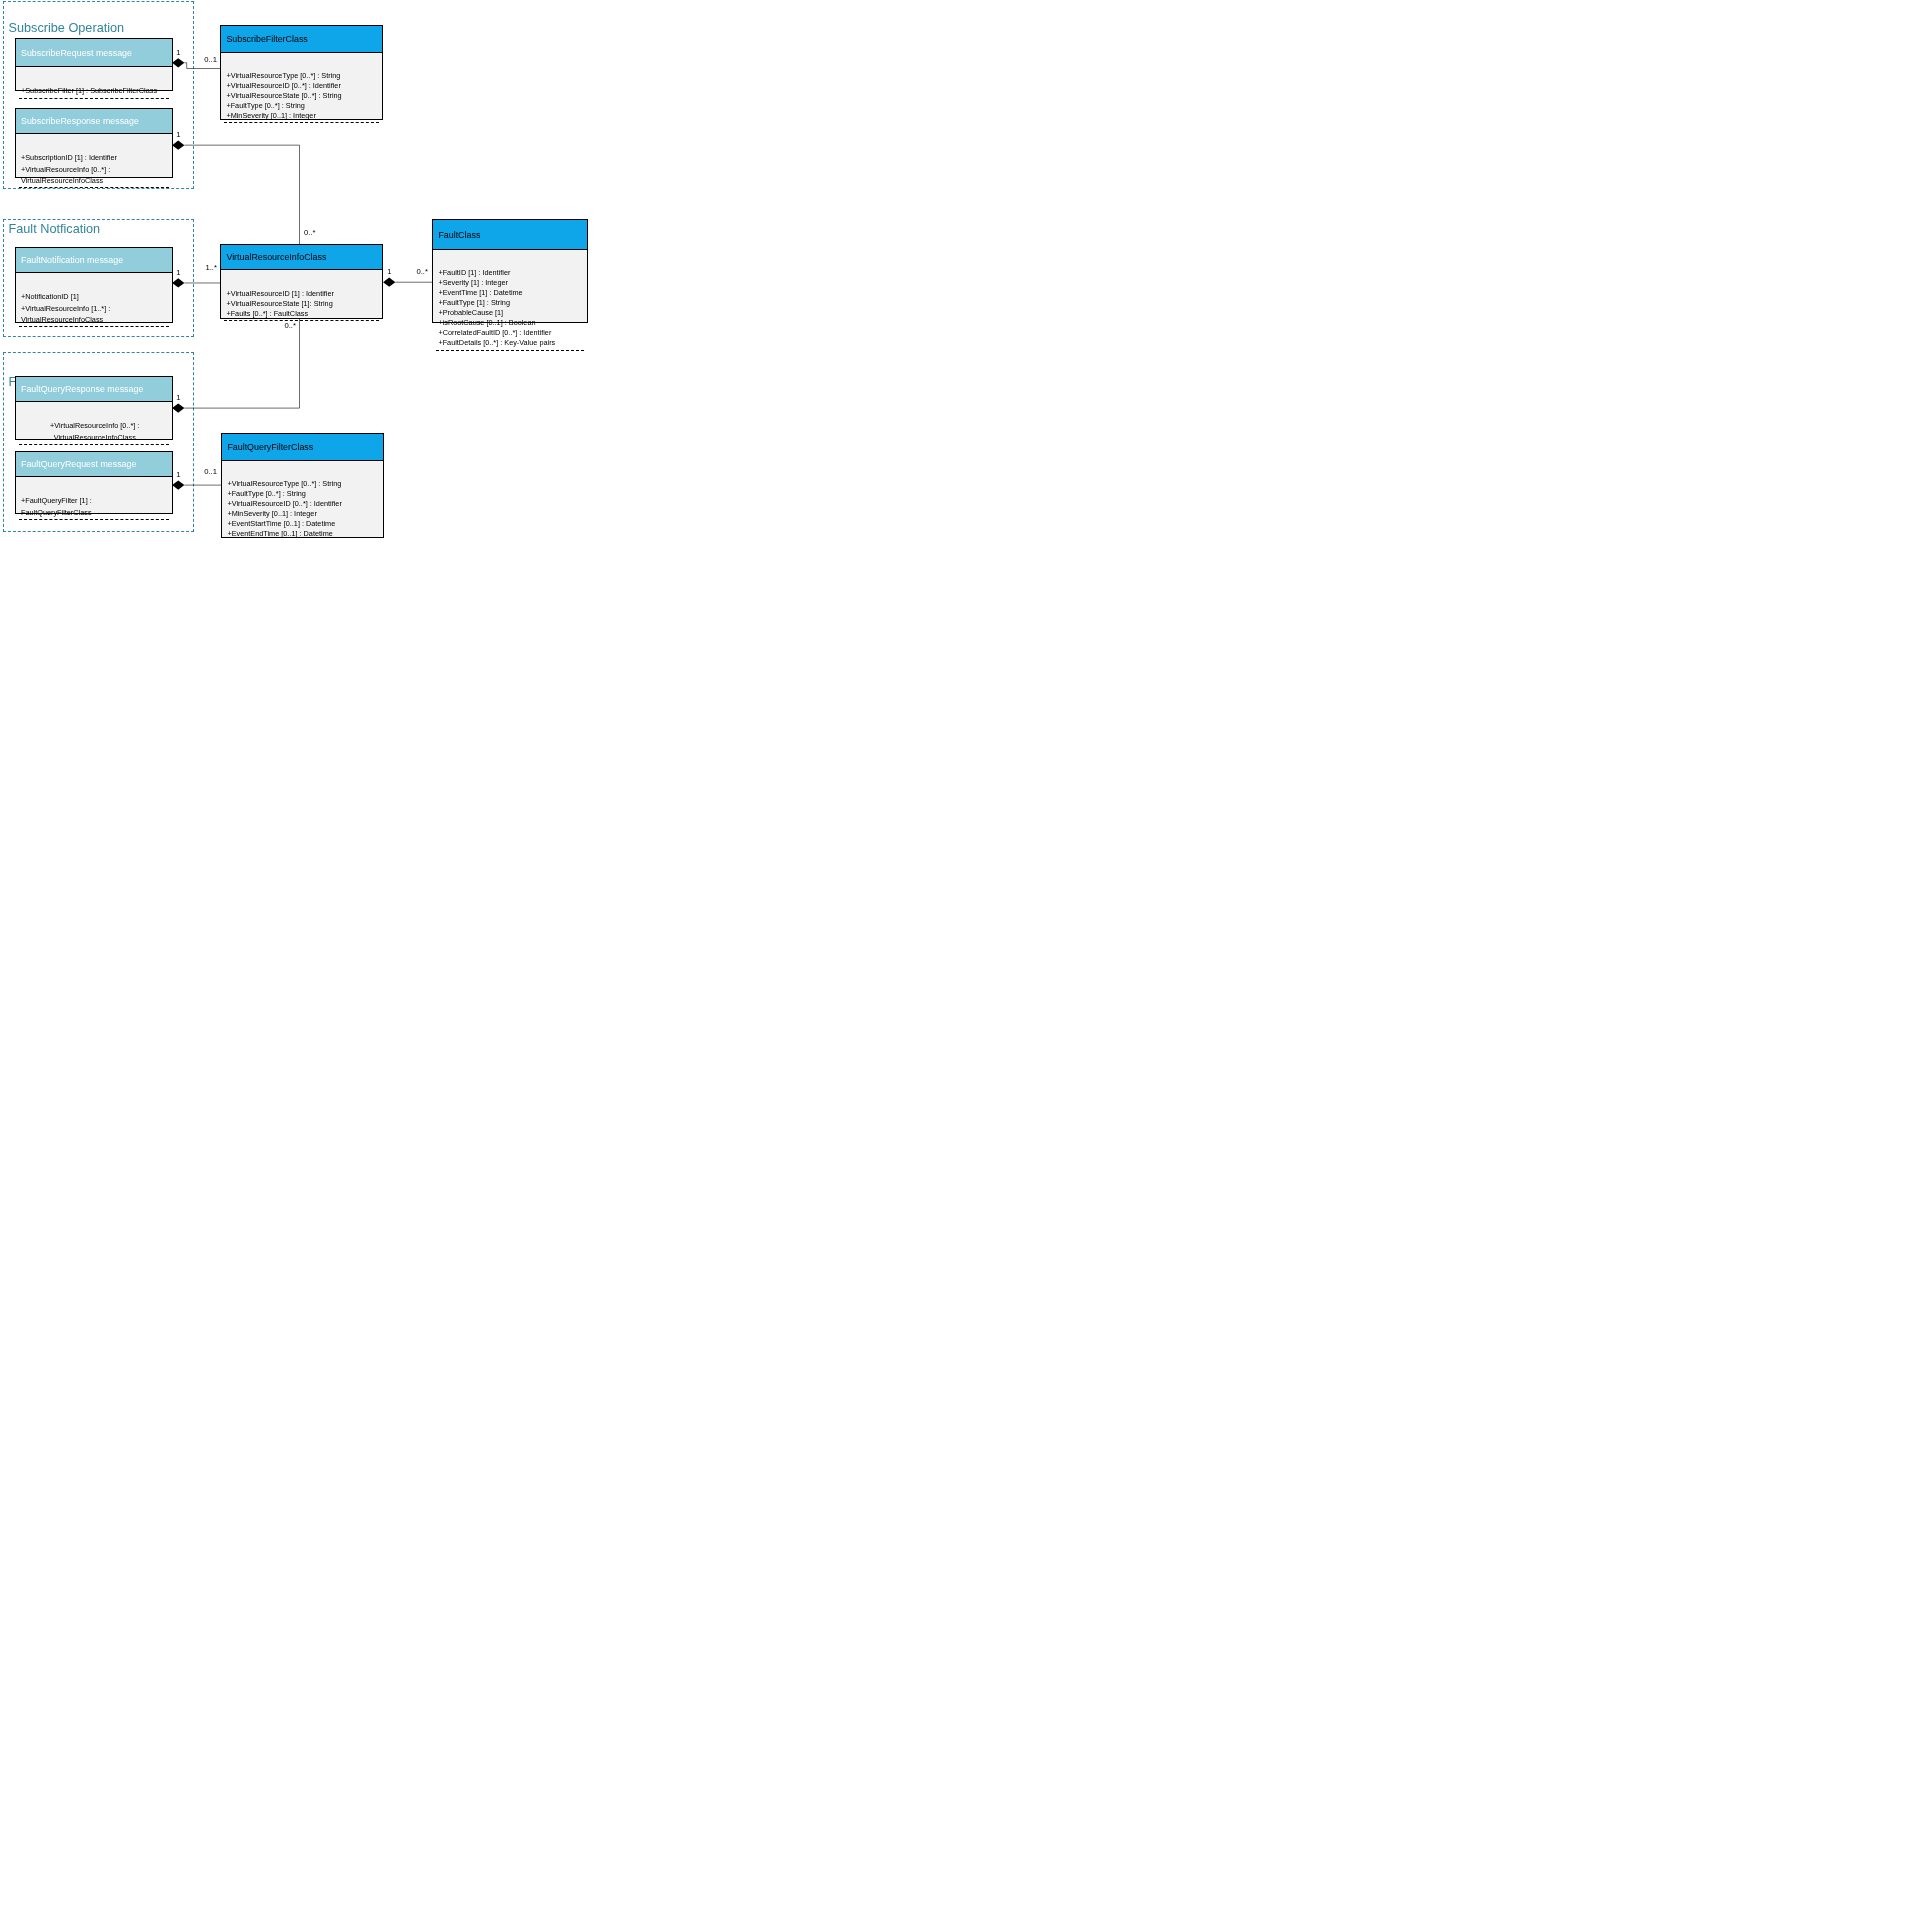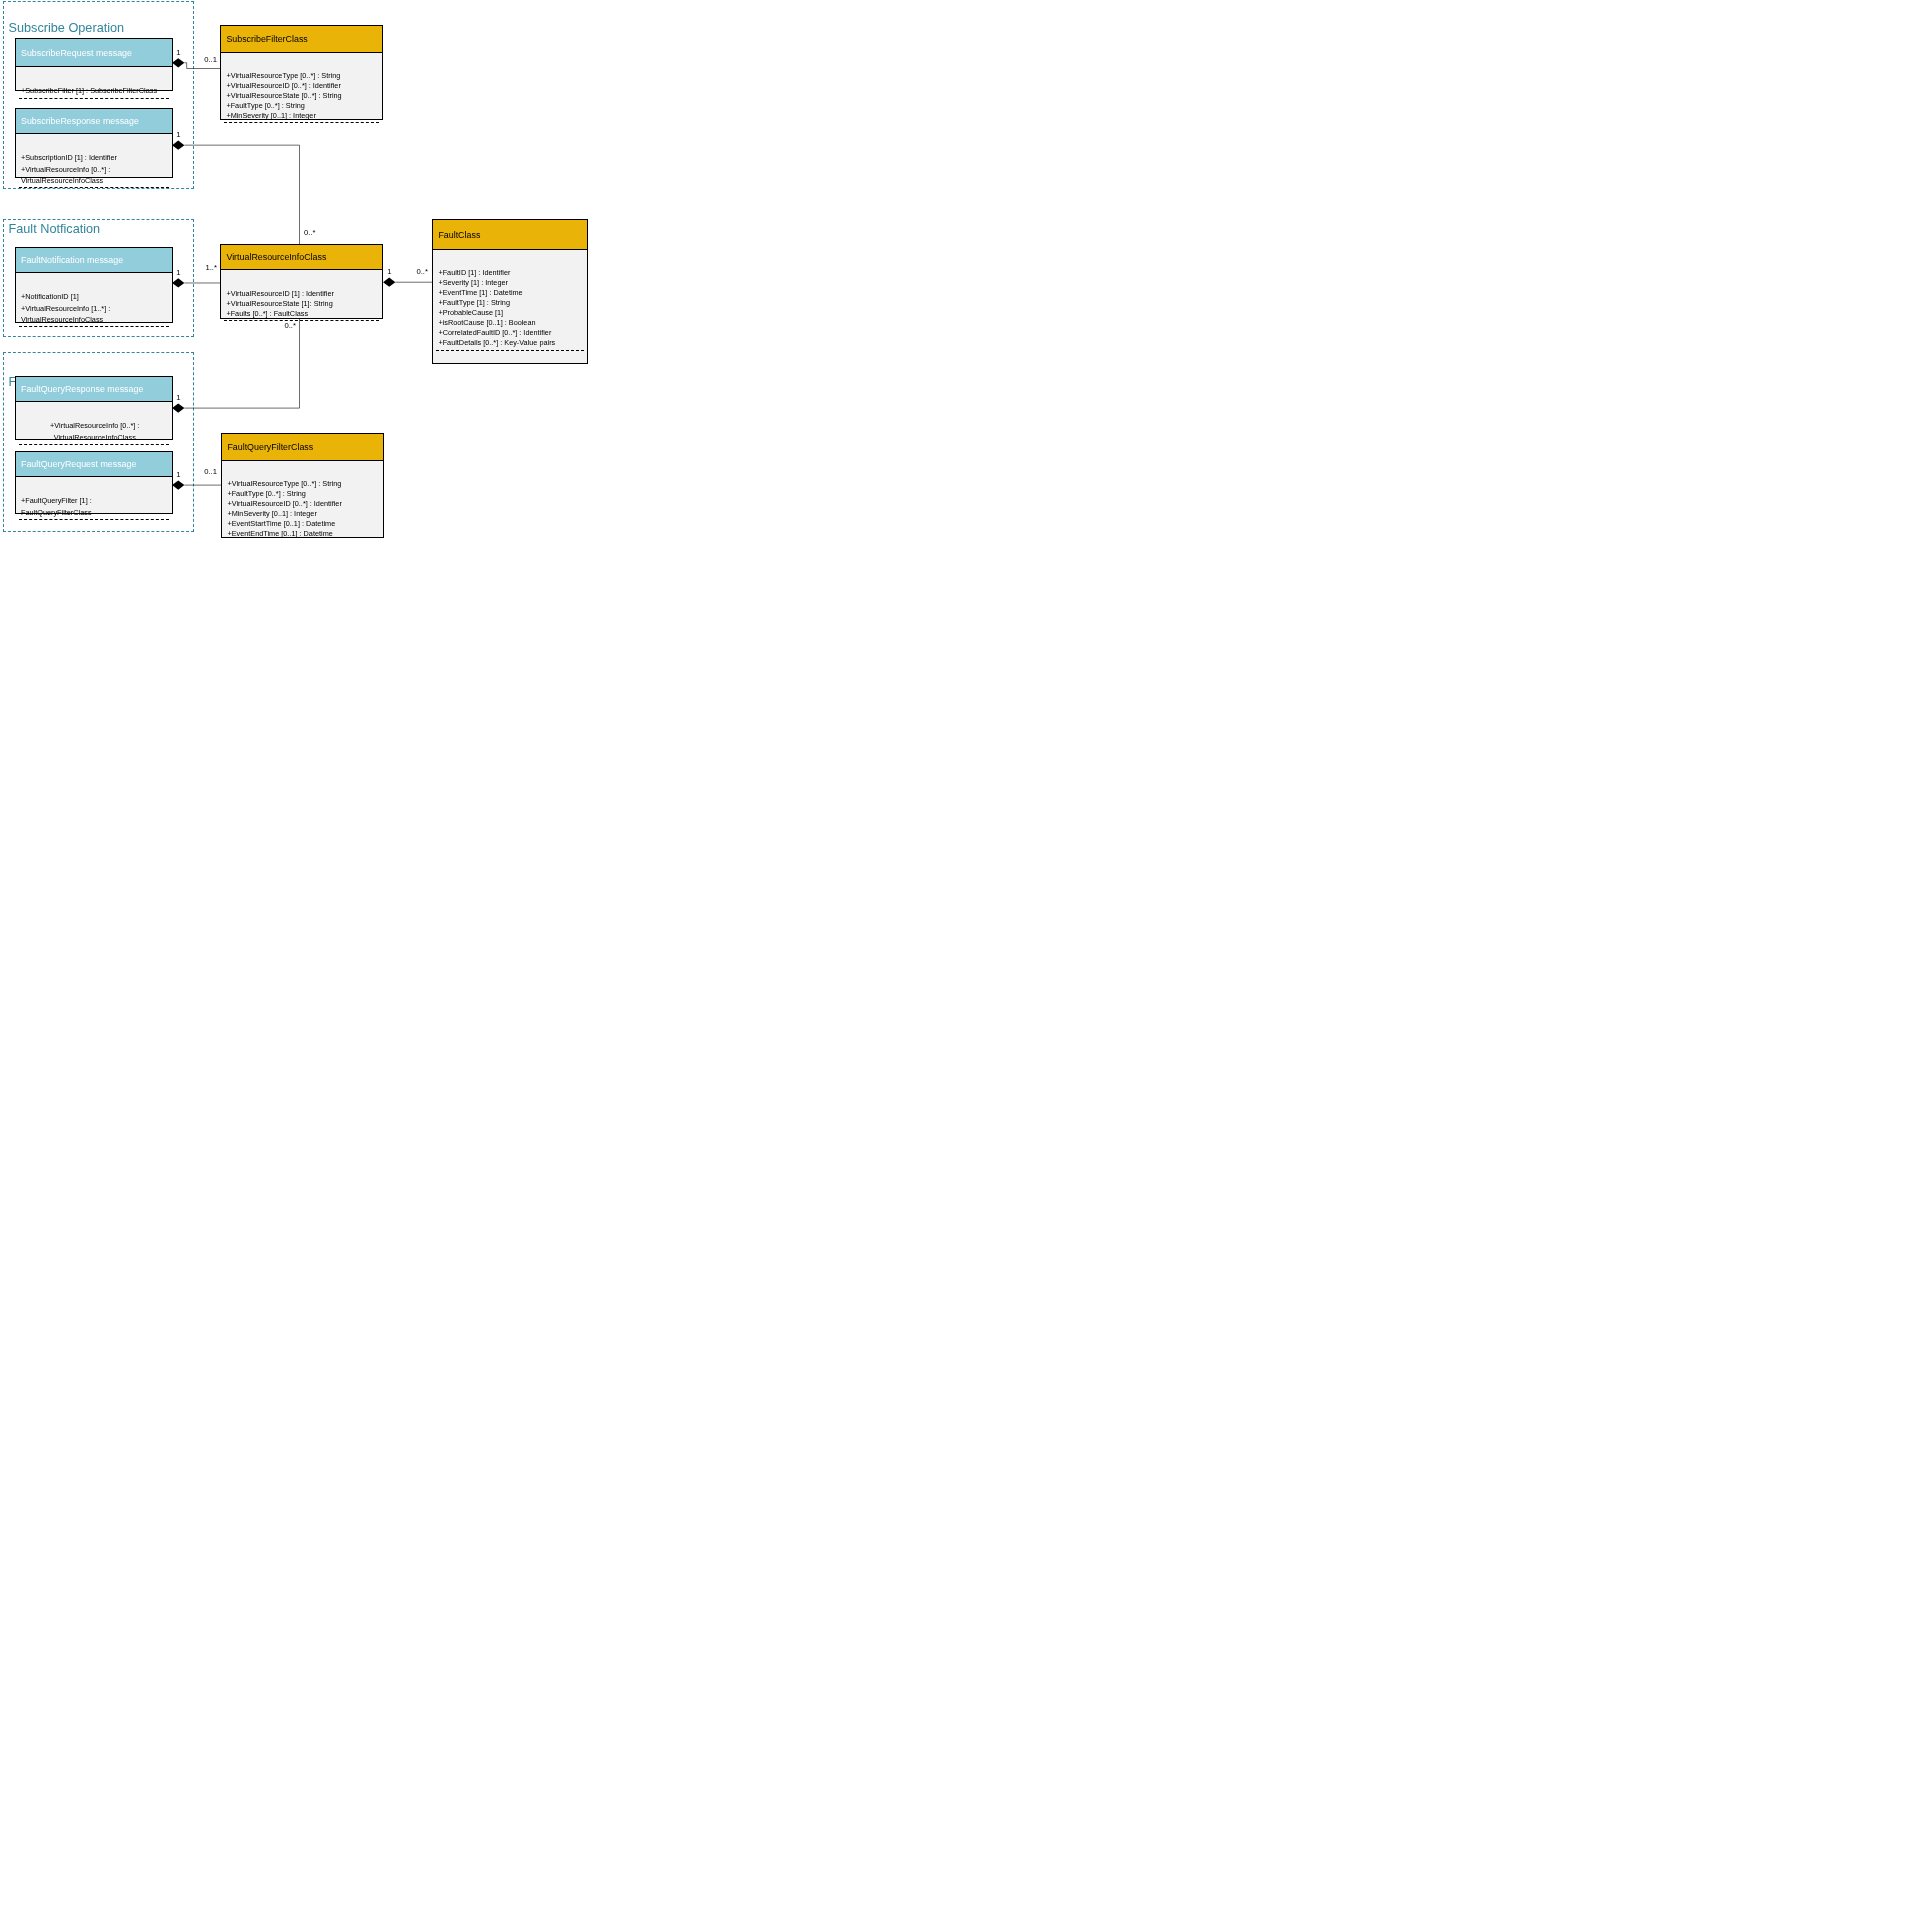--- a/index.html
+++ b/index.html
@@ -10,21 +10,21 @@
   
   .group{position:absolute;border:1.2px dashed #31859C;box-sizing:border-box;background:transparent;}
   .group-title{position:absolute;font-size:12.7px;color:#31859C;white-space:nowrap;letter-spacing:0px;}
   
   .wires{position:absolute;left:0;top:0;width:589px;height:539px;z-index:2;pointer-events:none;}
   
   .uml-box{position:absolute;border:1.2px solid #000;background:#F2F2F2;box-sizing:border-box;z-index:3;display:flex;flex-direction:column;}
   .uml-header{border-bottom:1.2px solid #000;display:flex;align-items:center;box-sizing:border-box;flex:none;}
   .uml-header.teal{background:#92CDDC;}
   .uml-header.teal .uml-title{color:#ffffff;}
-  .uml-header.white{background:#eab308;}
+  .uml-header.white{background:#0ea5e9;}
   .uml-title{font-size:8.9px;padding-left:5.4px;white-space:nowrap;}
   .attrs{padding:2.3px 3.1px 0 5.4px;font-size:7.3px;margin-top:16px;}
   .msg .attrs div{line-height:11.2px;}
   .cls .attrs div{line-height:10px;}
   .attrs div{white-space:nowrap;}
   .dotted{border-top:0.8px dashed #000;margin:1.5px 3.1px 0 3.1px;}
   
   .mult{position:absolute;font-size:7.7px;z-index:4;white-space:nowrap;}
 </style>
 </head>
@@ -113,21 +113,21 @@
         <div class="uml-title">VirtualResourceInfoClass</div>
       </div>
     <div class="attrs">
       <div>+VirtualResourceID [1] : Identifier</div>
       <div>+VirtualResourceState [1]: String</div>
       <div>+Faults [0..*] : FaultClass</div>
     </div>
     <div class="dotted"></div>
   </div>
 
-  <div class="uml-box cls" style="left:432px;top:219px;width:156px;height:145px;">
+  <div class="uml-box cls" style="left:432px;top:219px;width:156px;height:104px;">
     <div class="uml-header white" style="height:30px;">
         <div class="uml-title">FaultClass</div>
       </div>
     <div class="attrs">
       <div>+FaultID [1] : Identifier</div>
       <div>+Severity [1] : Integer</div>
       <div>+EventTime [1] : Datetime</div>
       <div>+FaultType [1] : String</div>
       <div>+ProbableCause [1]</div>
       <div>+isRootCause [0..1] : Boolean</div>

